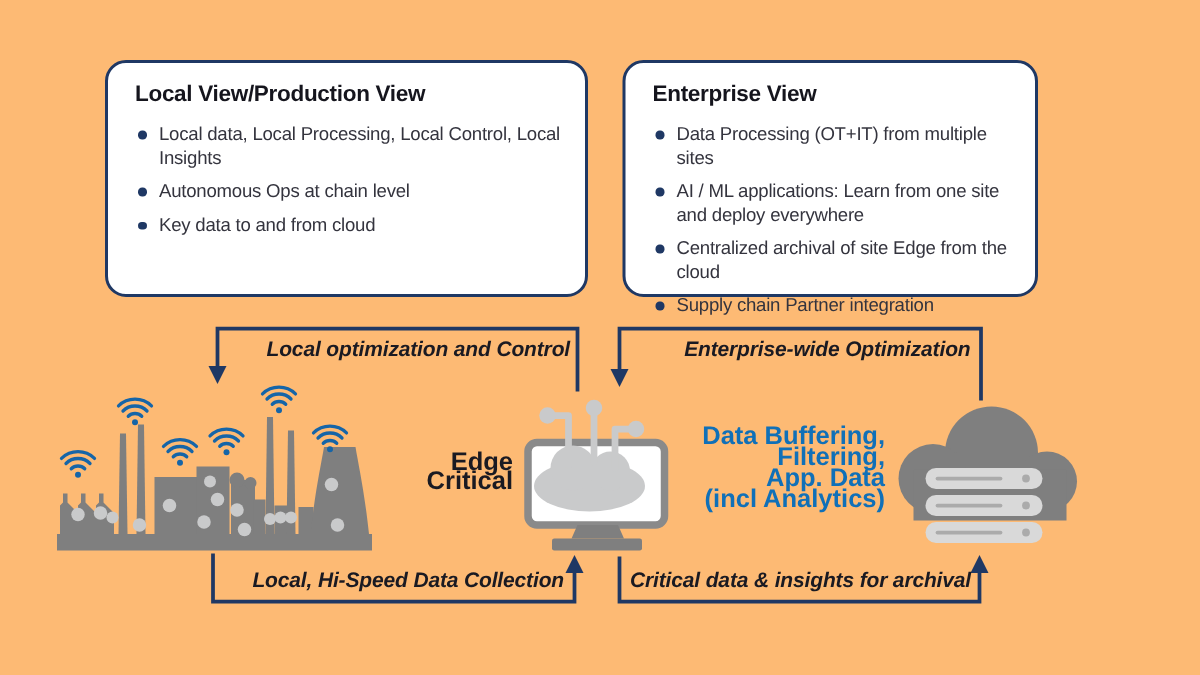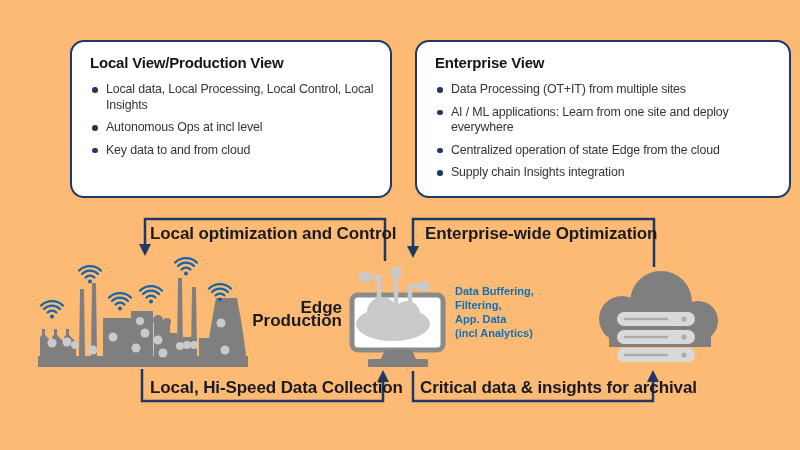--- a/index.html
+++ b/index.html
@@ -6,68 +6,68 @@
   .stage {
     position:relative; width:800px; height:450px; background:#fdba74;
     font-family:"Liberation Sans", sans-serif; overflow:hidden;padding-left:12px;
   }
   .box {
     position:absolute; top:40px; height:158px; box-sizing:border-box;
     border:2.5px solid #1f3864; border-radius:14px; background:#fff;
     padding:12px 12px 0 18px;
   }
   .box.local { left:70px; width:322px; }
-  .box.enterprise { left:415px; width:376px; }
+  .box.enterprise { left:415px; width:277px; }
   .box-title { font-size:15px; font-weight:bold; color:#15151d; letter-spacing:-0.2px; }
   .box ul { margin:11px 0 0 0; padding:0; list-style:none; }
   .box li {
     position:relative; padding-left:16px; margin-bottom:7px;
     font-size:12.4px; line-height:15.5px; color:#34343e; letter-spacing:-0.15px;
   }
   .box li::before {
     content:""; position:absolute; left:2px; top:5px;
     width:5.5px; height:5.5px; border-radius:50%; background:#1f3864;
   }
   .flow-label {
-    position:absolute; font-size:17px; font-weight:bold; color:#1a1a22;
-    text-align:left; letter-spacing:-0.1px; white-space:nowrap;
+    position:absolute; font-size:14px; font-weight:bold; color:#1a1a22;
+    text-align:right; letter-spacing:-0.1px; white-space:nowrap;font-style:italic;
   }
   .edge-label {
     position:absolute; left:248px; top:301px; width:94px; text-align:right;
     font-size:17px; line-height:13px; font-weight:bold; color:#1a1a22;
   }
   .edge-label span { display:block; }
   .edge-annotation {
     position:absolute; left:455px; top:284px; width:135px;
-    font-size:11px; line-height:14px; font-weight:bold; color:#1070b8;
+    font-size:17px; line-height:14px; font-weight:bold; color:#1070b8;text-align:right;
   }
   .edge-annotation span { display:block; }
   .abs-svg { position:absolute; overflow:visible; }
 </style>
 </head>
 <body>
 
 <div class="stage">
 
   <div class="box local">
     <div class="box-title">Local View/Production View</div>
     <ul>
       <li>Local data, Local Processing, Local Control, Local Insights</li>
-      <li>Autonomous Ops at incl level</li>
+      <li>Autonomous Ops at chain level</li>
       <li>Key data to and from cloud</li>
     </ul>
   </div>
 
   <div class="box enterprise">
     <div class="box-title">Enterprise View</div>
     <ul>
       <li>Data Processing (OT+IT) from multiple sites</li>
       <li>AI / ML applications: Learn from one site and deploy everywhere</li>
-      <li>Centralized operation of state Edge from the cloud</li>
-      <li>Supply chain Insights integration</li>
+      <li>Centralized archival of site Edge from the cloud</li>
+      <li>Supply chain Partner integration</li>
     </ul>
   </div>
 
   <svg class="abs-svg" style="left:0;top:0" width="800" height="450" viewBox="0 0 800 450">
     <g stroke="#1f3864" stroke-width="2.5" fill="none">
       <path d="M385,261 L385,219 L145,219 L145,245"></path>
       <path d="M654,267 L654,219 L413,219 L413,246"></path>
       <path d="M142,369 L142,401 L383,401 L383,381"></path>
       <path d="M413,371 L413,401 L653,401 L653,381"></path>
     </g>
@@ -155,21 +155,21 @@
       <g fill="#c9cacb" stroke="none">
         <circle cx="50" cy="10" r="5.5"></circle>
         <circle cx="19" cy="15" r="5.5"></circle>
         <circle cx="78" cy="24" r="5.5"></circle>
       </g>
     </g>
   </svg>
 
   <div class="edge-label">
     <span>Edge</span>
-    <span>Production</span>
+    <span>Critical</span>
   </div>
 
   <div class="edge-annotation">
     <span>Data Buffering,</span>
     <span>Filtering,</span>
     <span>App. Data</span>
     <span>(incl Analytics)</span>
   </div>
 
   <svg class="abs-svg" style="left:595px;top:268px" width="128" height="104" viewBox="0 0 128 104">

